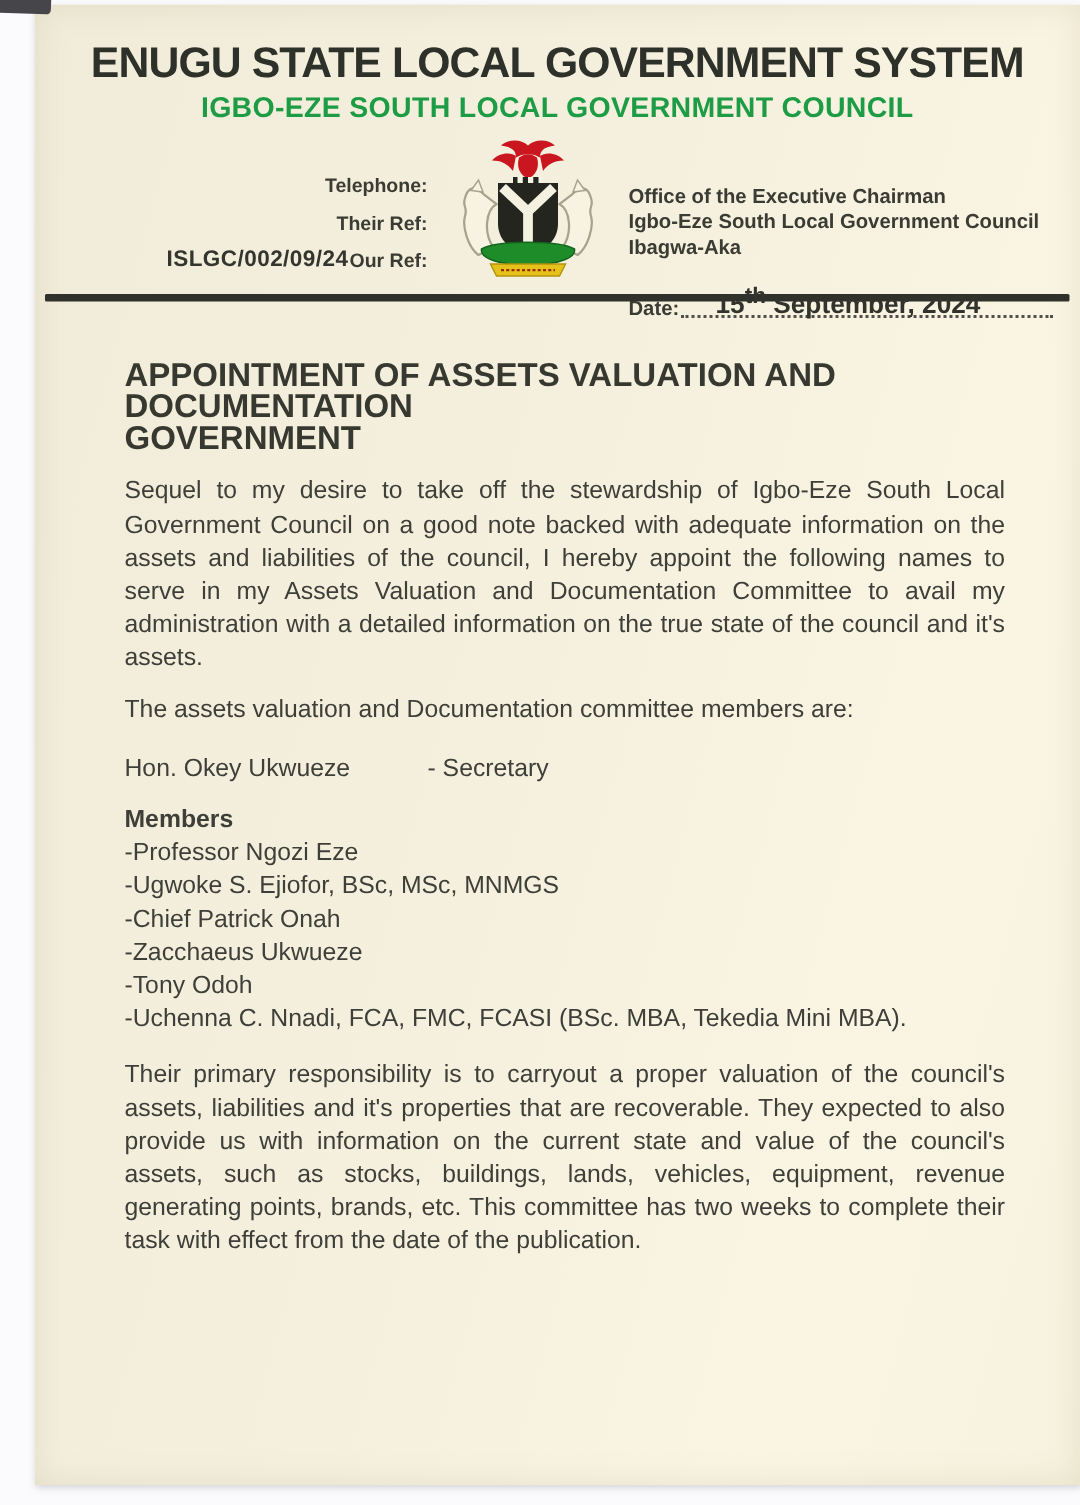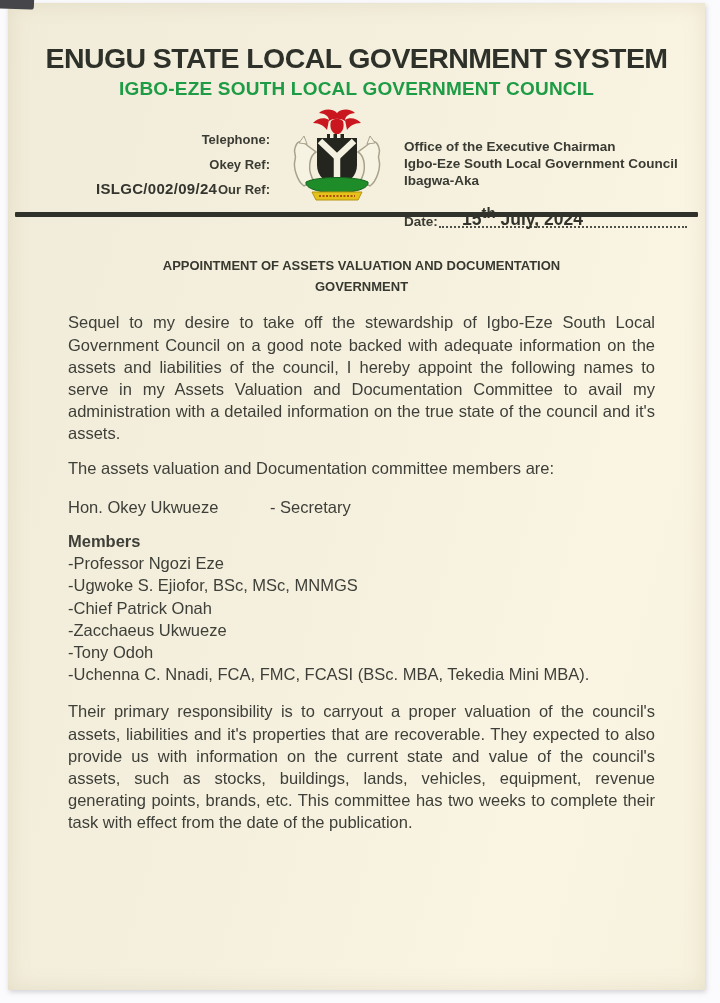--- a/index.html
+++ b/index.html
@@ -17,25 +17,25 @@
   }
   .corner-mark {
     position:absolute; top:-2px; left:-4px;
     width:38px; height:11px;
     background:#46464a;
     transform:rotate(2deg);
     border-radius:0 0 3px 0;
     z-index:3;
   }
   .paper {
-    position:absolute; top:3px; left:8px;
+    position:absolute; top:3px; left:23px;
     width:697px; height:987px;
     background:linear-gradient(105deg,#f1ecd9 0%, #f5f0de 45%, #faf5e3 78%, #f7f2de 100%);
     box-shadow:inset 0 0 22px rgba(140,130,90,0.16), 1px 2px 5px rgba(130,130,140,0.35);
-    padding-top:40px;
+    padding-top:24px;
   }
   
   .org-title {
     text-align:center;
     font-size:28.5px; font-weight:700;
     letter-spacing:-0.6px;
     color:#2e3129;
     line-height:1.1;
   }
   .council-subtitle {
@@ -107,23 +107,22 @@
     border-radius:1px;
   }
   
   .letter-body {
     padding:38px 50px 0 60px;
     font-size:16.5px;
     line-height:22.2px;
     color:#3e3f38;
   }
   .doc-title {
-    text-align:center;
     font-weight:700;
-    font-size:13px;
+    font-size:22px;
     line-height:21px;
     color:#37382f;
     margin-bottom:14px;
   }
   p.just { text-align:justify; }
   .intro-line { margin-top:12px; }
   .officers { margin-top:17px; }
   .officer-name { display:inline-block; min-width:198px; }
   .officer-role { margin-left:4px; }
   .members { margin-top:12px; }
@@ -142,21 +141,21 @@
     </header>
 
     <div class="letterhead">
 
       <div class="lh-left">
         <div class="ref-row">
           <span class="ref-label">Telephone:</span>
           <span class="dots"></span>
         </div>
         <div class="ref-row">
-          <span class="ref-label">Okey Ref:</span>
+          <span class="ref-label">Their Ref:</span>
           <span class="dots"></span>
         </div>
         <div class="ref-row">
           <span class="ref-label">Our Ref:</span>
           <span class="dots"></span>
           <span class="ref-value">ISLGC/002/09/24</span>
         </div>
       </div>
 
       <div class="lh-crest">
@@ -189,21 +188,21 @@
         </svg>
       </div>
 
       <div class="lh-right">
         <div>Office of the Executive Chairman</div>
         <div>Igbo-Eze South Local Government Council</div>
         <div>Ibagwa-Aka</div>
         <div class="date-row">
           <span class="ref-label">Date:</span>
           <span class="dots"></span>
-          <span class="date-value"><span>15</span><sup>th</sup><span> July, 2024</span></span>
+          <span class="date-value"><span>15</span><sup>th</sup><span> September, 2024</span></span>
         </div>
       </div>
     </div>
 
     <div class="rule"></div>
 
     <main class="letter-body">
 
       <div class="doc-title">
         <div>APPOINTMENT OF ASSETS VALUATION AND DOCUMENTATION</div>

